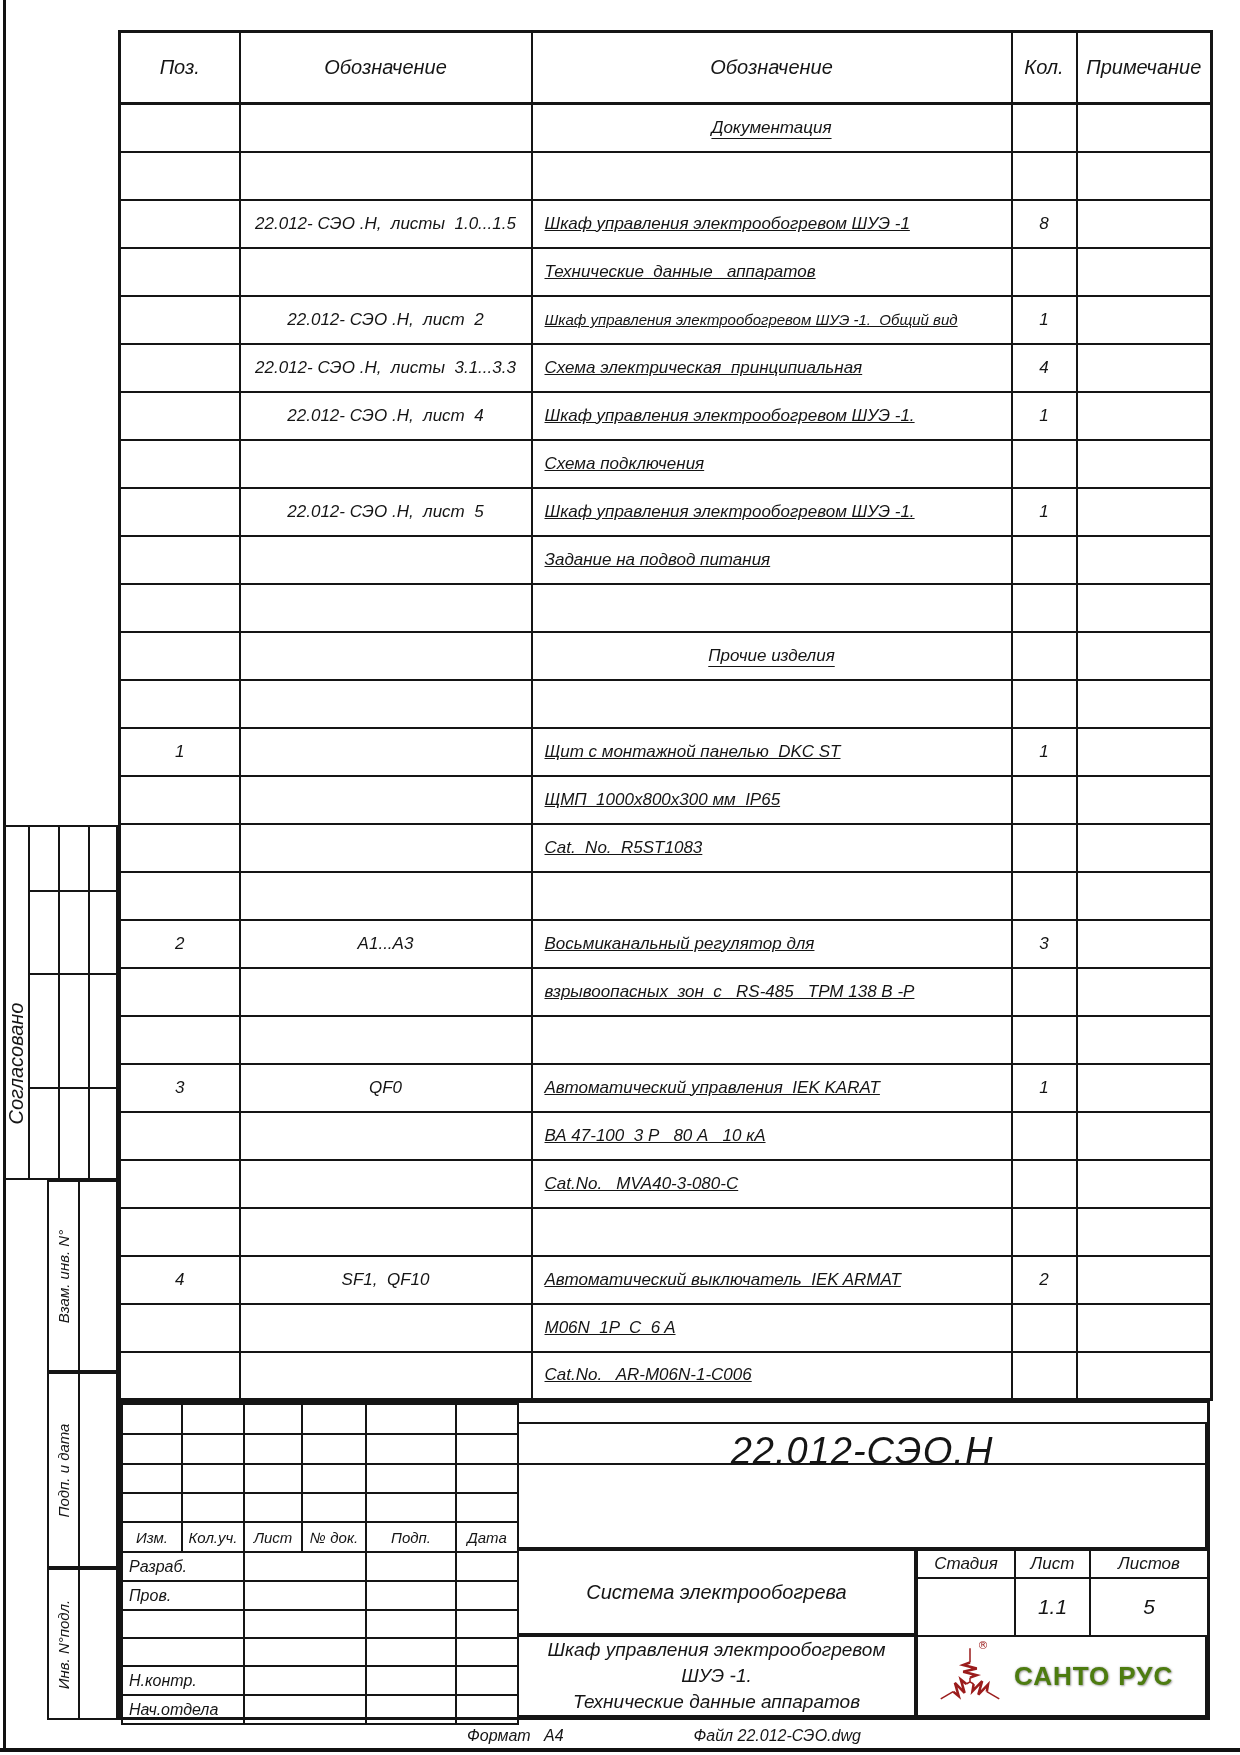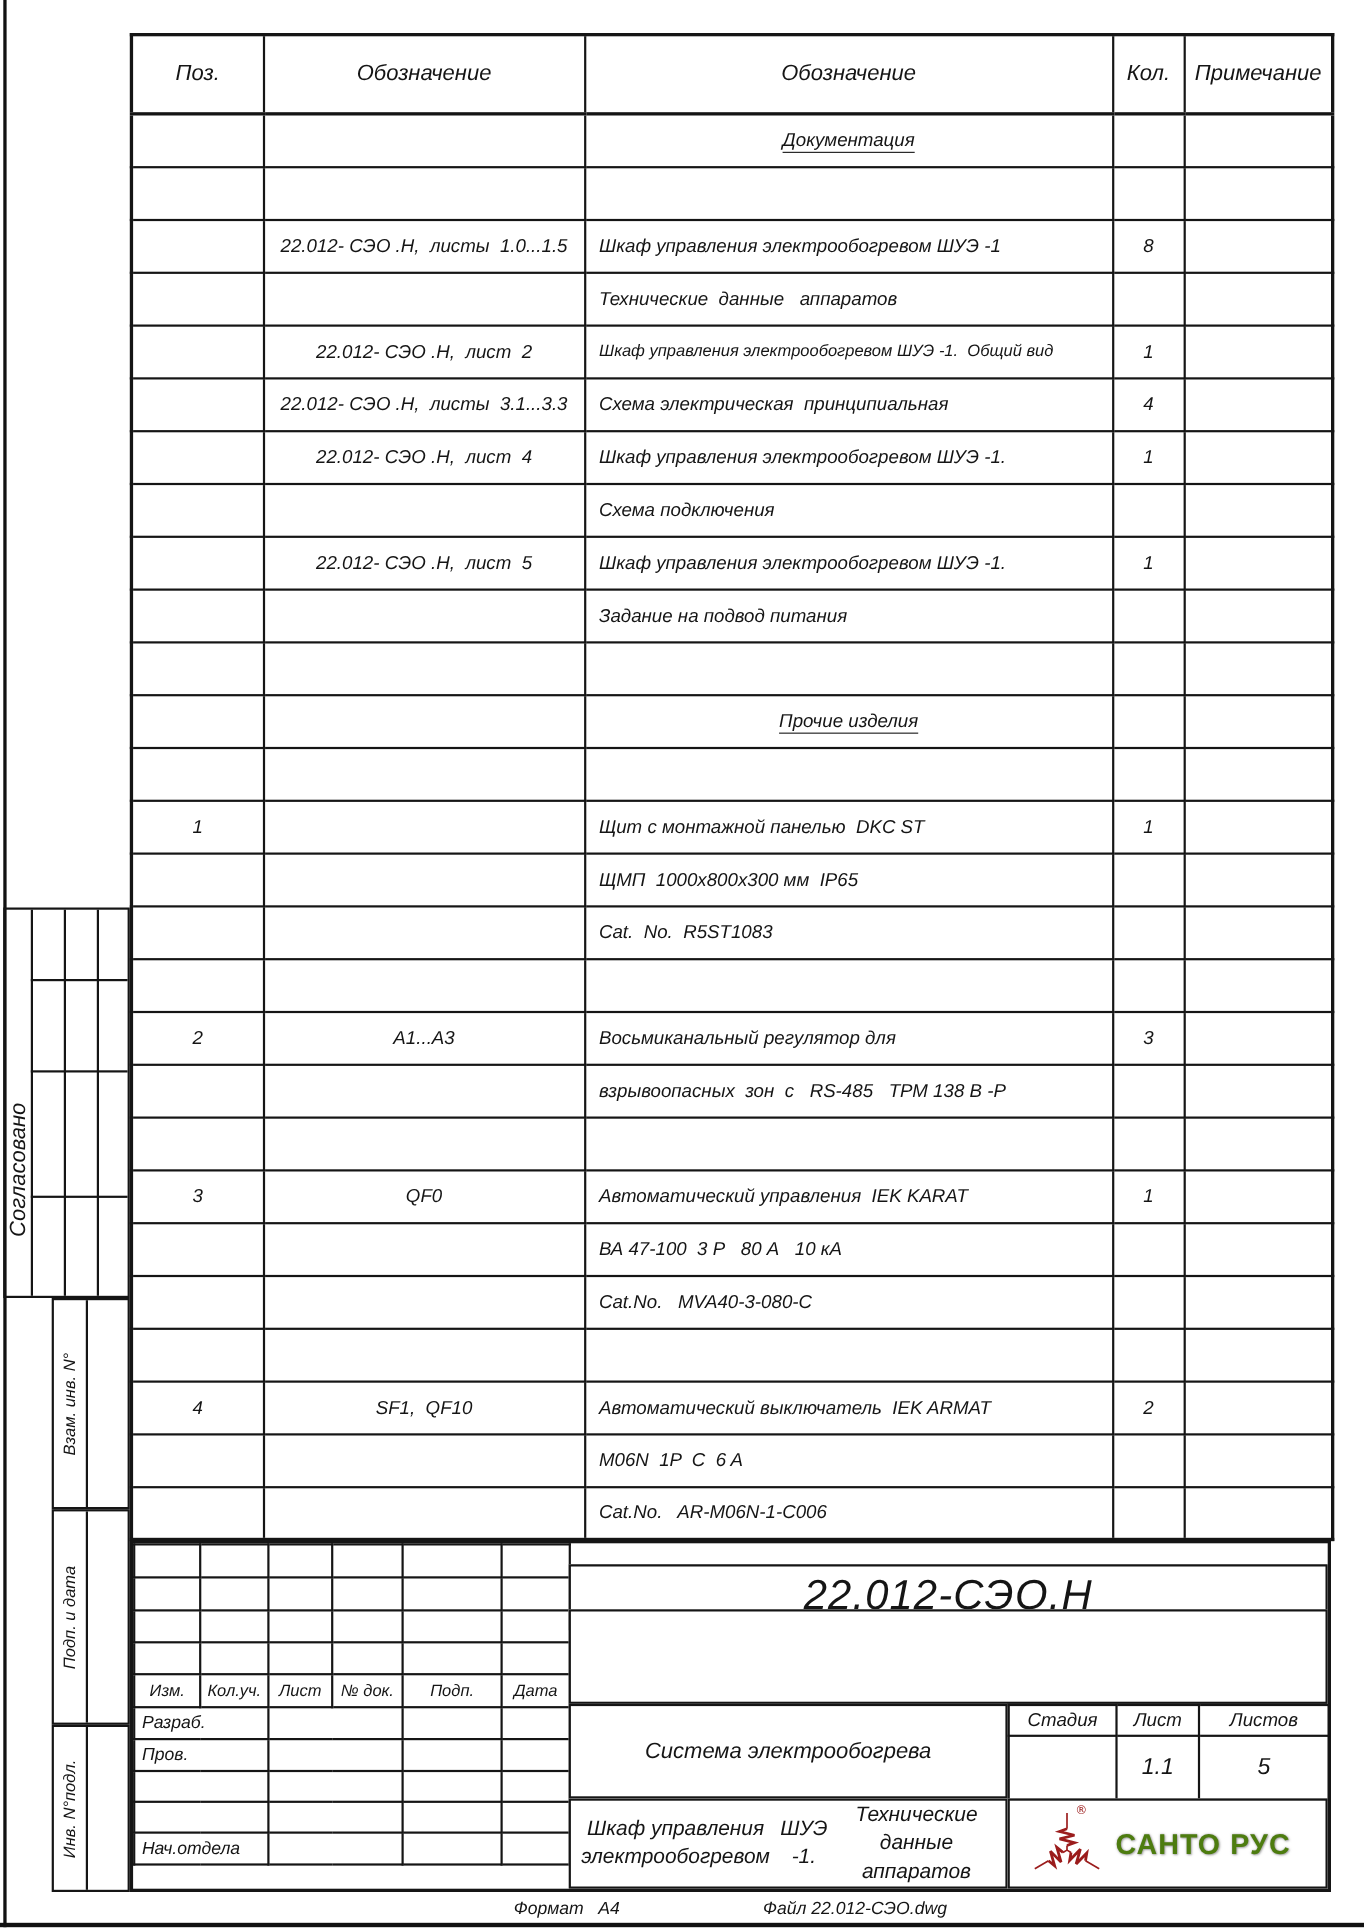--- a/index.html
+++ b/index.html
@@ -22,21 +22,21 @@
   #spec-table thead tr{height:72px;}
   #spec-table thead th{
     font-weight:normal;font-style:italic;font-size:20px;text-align:center;
     border-bottom:3px solid #151515;
   }
   #spec-table tbody tr{height:48px;}
   #spec-table td{
     font-style:italic;font-size:17px;white-space:pre;overflow:hidden;
     text-align:center;padding:0 4px;
   }
-  #spec-table td.name{text-align:left;padding:0 12px;}
+  #spec-table td.name{text-align:left;padding:0 12px;text-decoration:underline;}
   #spec-table td.sec{text-align:center;text-decoration:underline;text-underline-offset:5px;}
   #spec-table td.cond{font-size:15px;}
 
   
   #agreed-box{position:absolute;left:3px;top:825px;width:115px;height:355px;
     border:2px solid #151515;box-sizing:border-box;}
   #agreed-box .vl{position:absolute;top:0;width:2px;height:100%;background:#151515;}
   #agreed-box .hl{position:absolute;left:23px;right:0;height:2px;background:#151515;}
   .rot-wrap{position:absolute;display:flex;align-items:center;justify-content:center;}
   .rot-wrap span{transform:rotate(-90deg);white-space:nowrap;font-style:italic;}
@@ -69,21 +69,21 @@
   #tb-name{left:396px;top:146px;width:399px;height:86px;
     display:flex;align-items:center;justify-content:center;}
   #tb-name span{font-style:italic;font-size:20px;}
   #stage-table{position:absolute;left:795px;top:146px;border-collapse:collapse;table-layout:fixed;width:291px;}
   #stage-table td{border:2px solid #151515;box-sizing:border-box;text-align:center;font-style:italic;}
   #stage-table tr.hd{height:28px;}
   #stage-table tr.hd td{font-size:17px;}
   #stage-table tr.vals{height:58px;}
   #stage-table tr.vals td{font-size:21px;}
   #tb-doc{left:396px;top:232px;width:399px;height:82px;
-    display:flex;flex-direction:row;align-items:center;justify-content:center;}
+    display:flex;flex-direction:column;align-items:center;justify-content:center;}
   #tb-doc div{font-style:italic;font-size:19px;line-height:26px;text-align:center;}
   #tb-logo{left:795px;top:232px;width:291px;height:82px;
     display:flex;align-items:center;justify-content:flex-start;gap:6px;padding-left:14px;}
   #logo-text{font-weight:800;font-size:26px;letter-spacing:1px;
     text-shadow:0 0 2px rgba(130,130,130,.65),1px 1px 2px rgba(130,130,130,.65);}
 
   
   #footer{position:absolute;left:118px;top:1727px;width:1092px;display:flex;
     justify-content:center;gap:130px;}
   #footer span{font-style:italic;font-size:16px;white-space:pre;}
@@ -400,20 +400,26 @@
           <td></td>
         </tr>
     <tr class="r28">
           <td colspan="2" class="lbl"></td>
           <td colspan="2"></td>
           <td></td>
           <td></td>
         </tr>
     <tr class="r28">
           <td colspan="2" class="lbl"></td>
+          <td colspan="2"></td>
+          <td></td>
+          <td></td>
+        </tr>
+    <tr class="r29">
+          <td colspan="2" class="lbl">Н.контр.</td>
           <td colspan="2"></td>
           <td></td>
           <td></td>
         </tr>
     <tr class="r29">
           <td colspan="2" class="lbl">Нач.отдела</td>
           <td colspan="2"></td>
           <td></td>
           <td></td>
         </tr>

